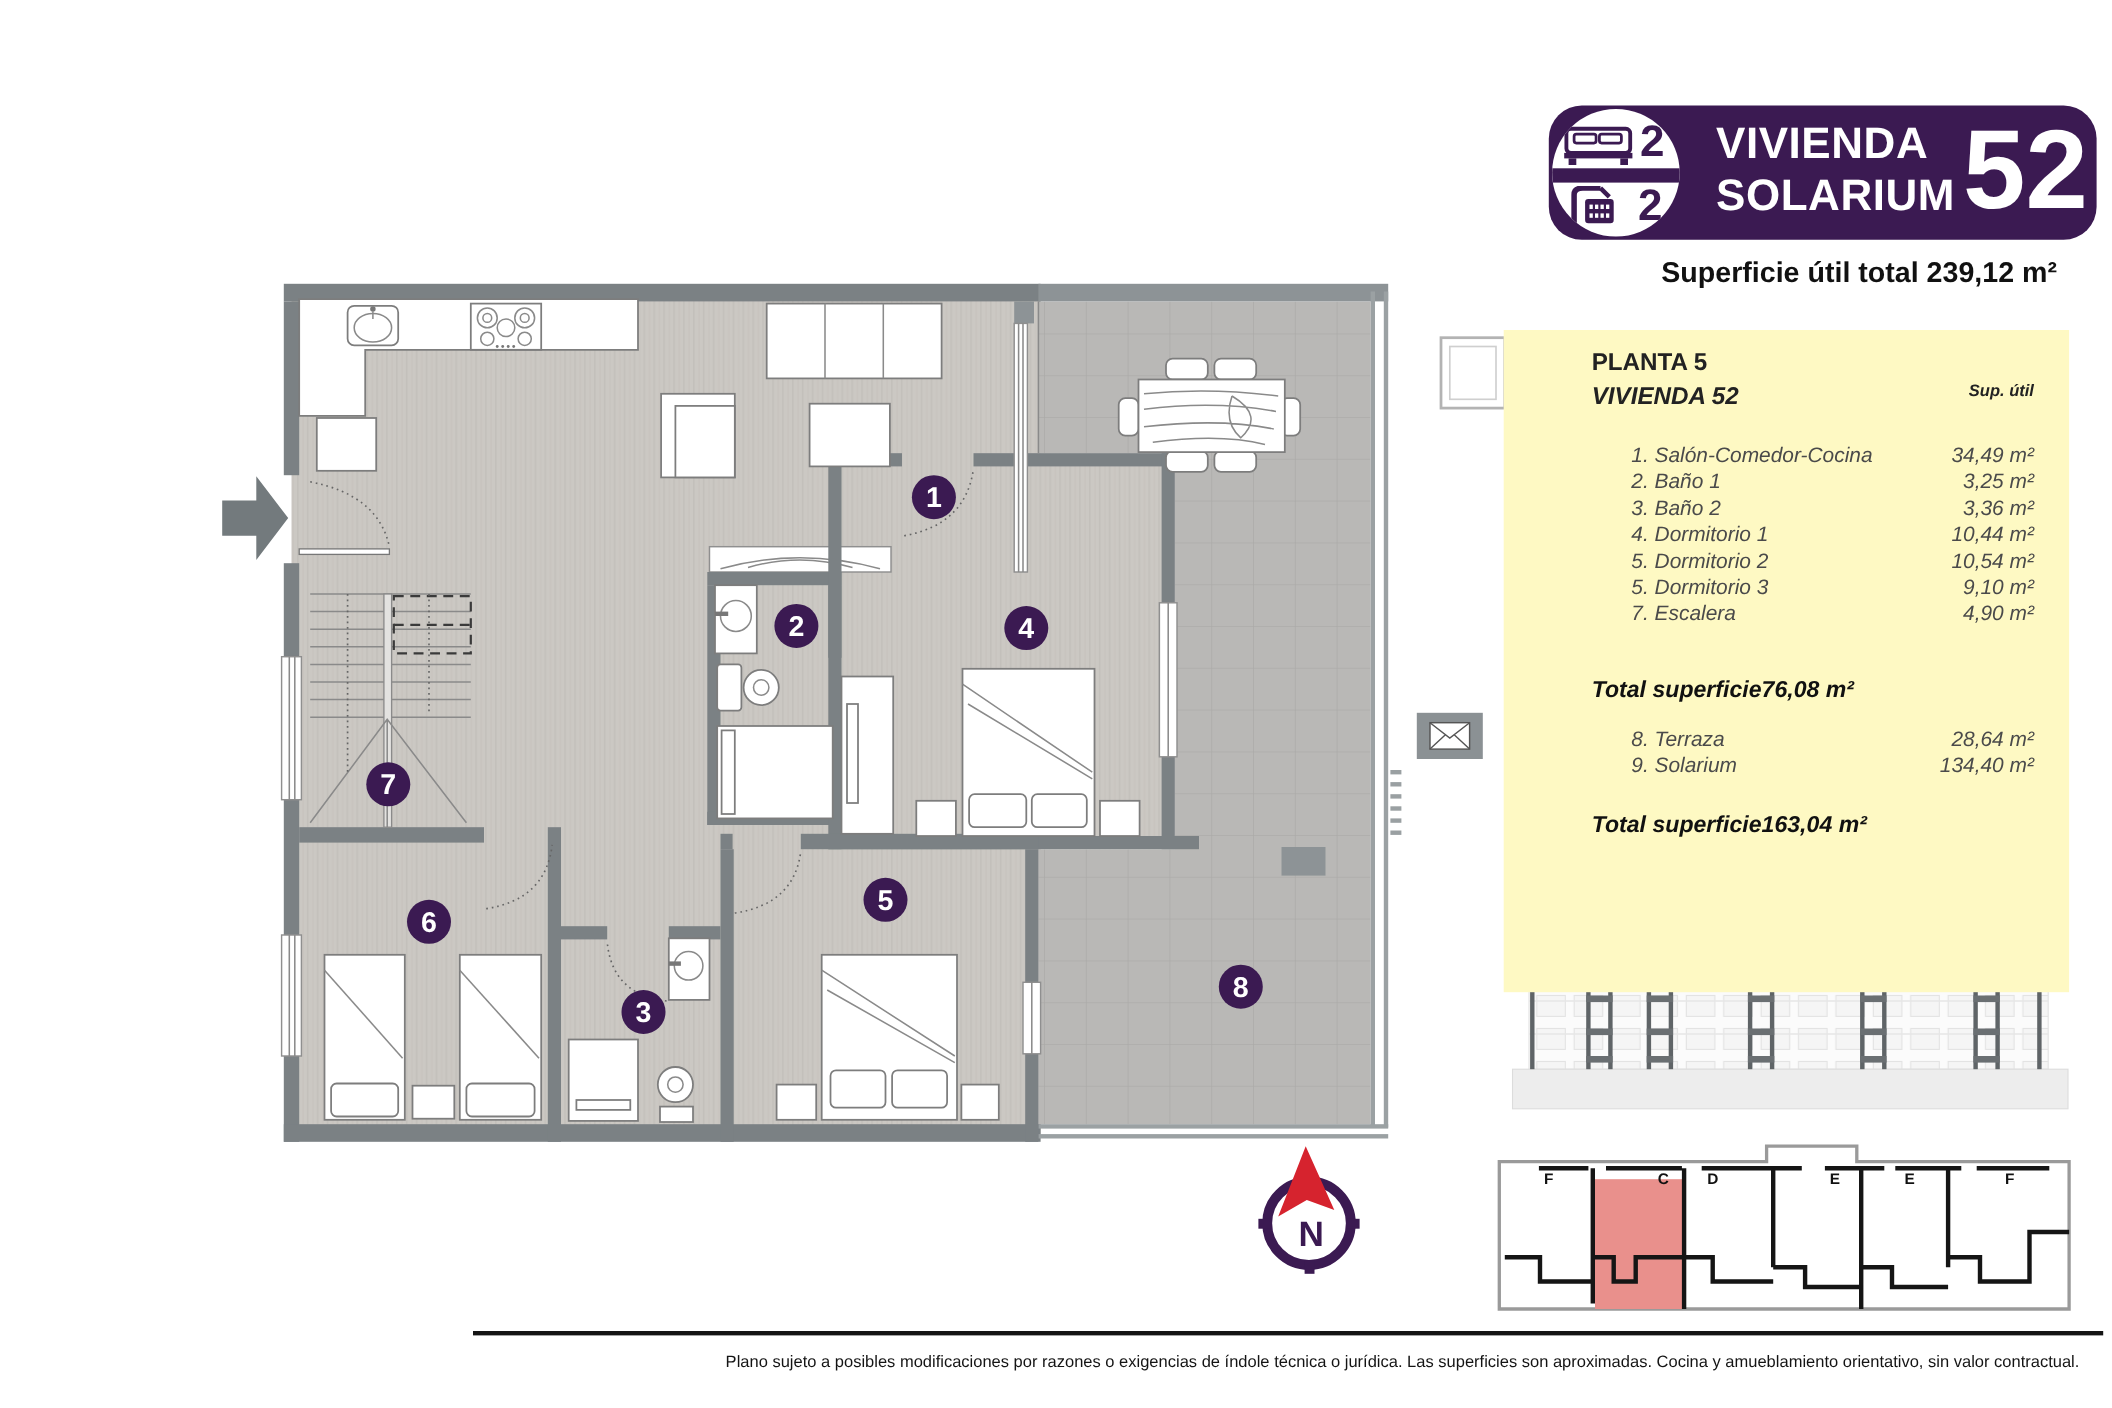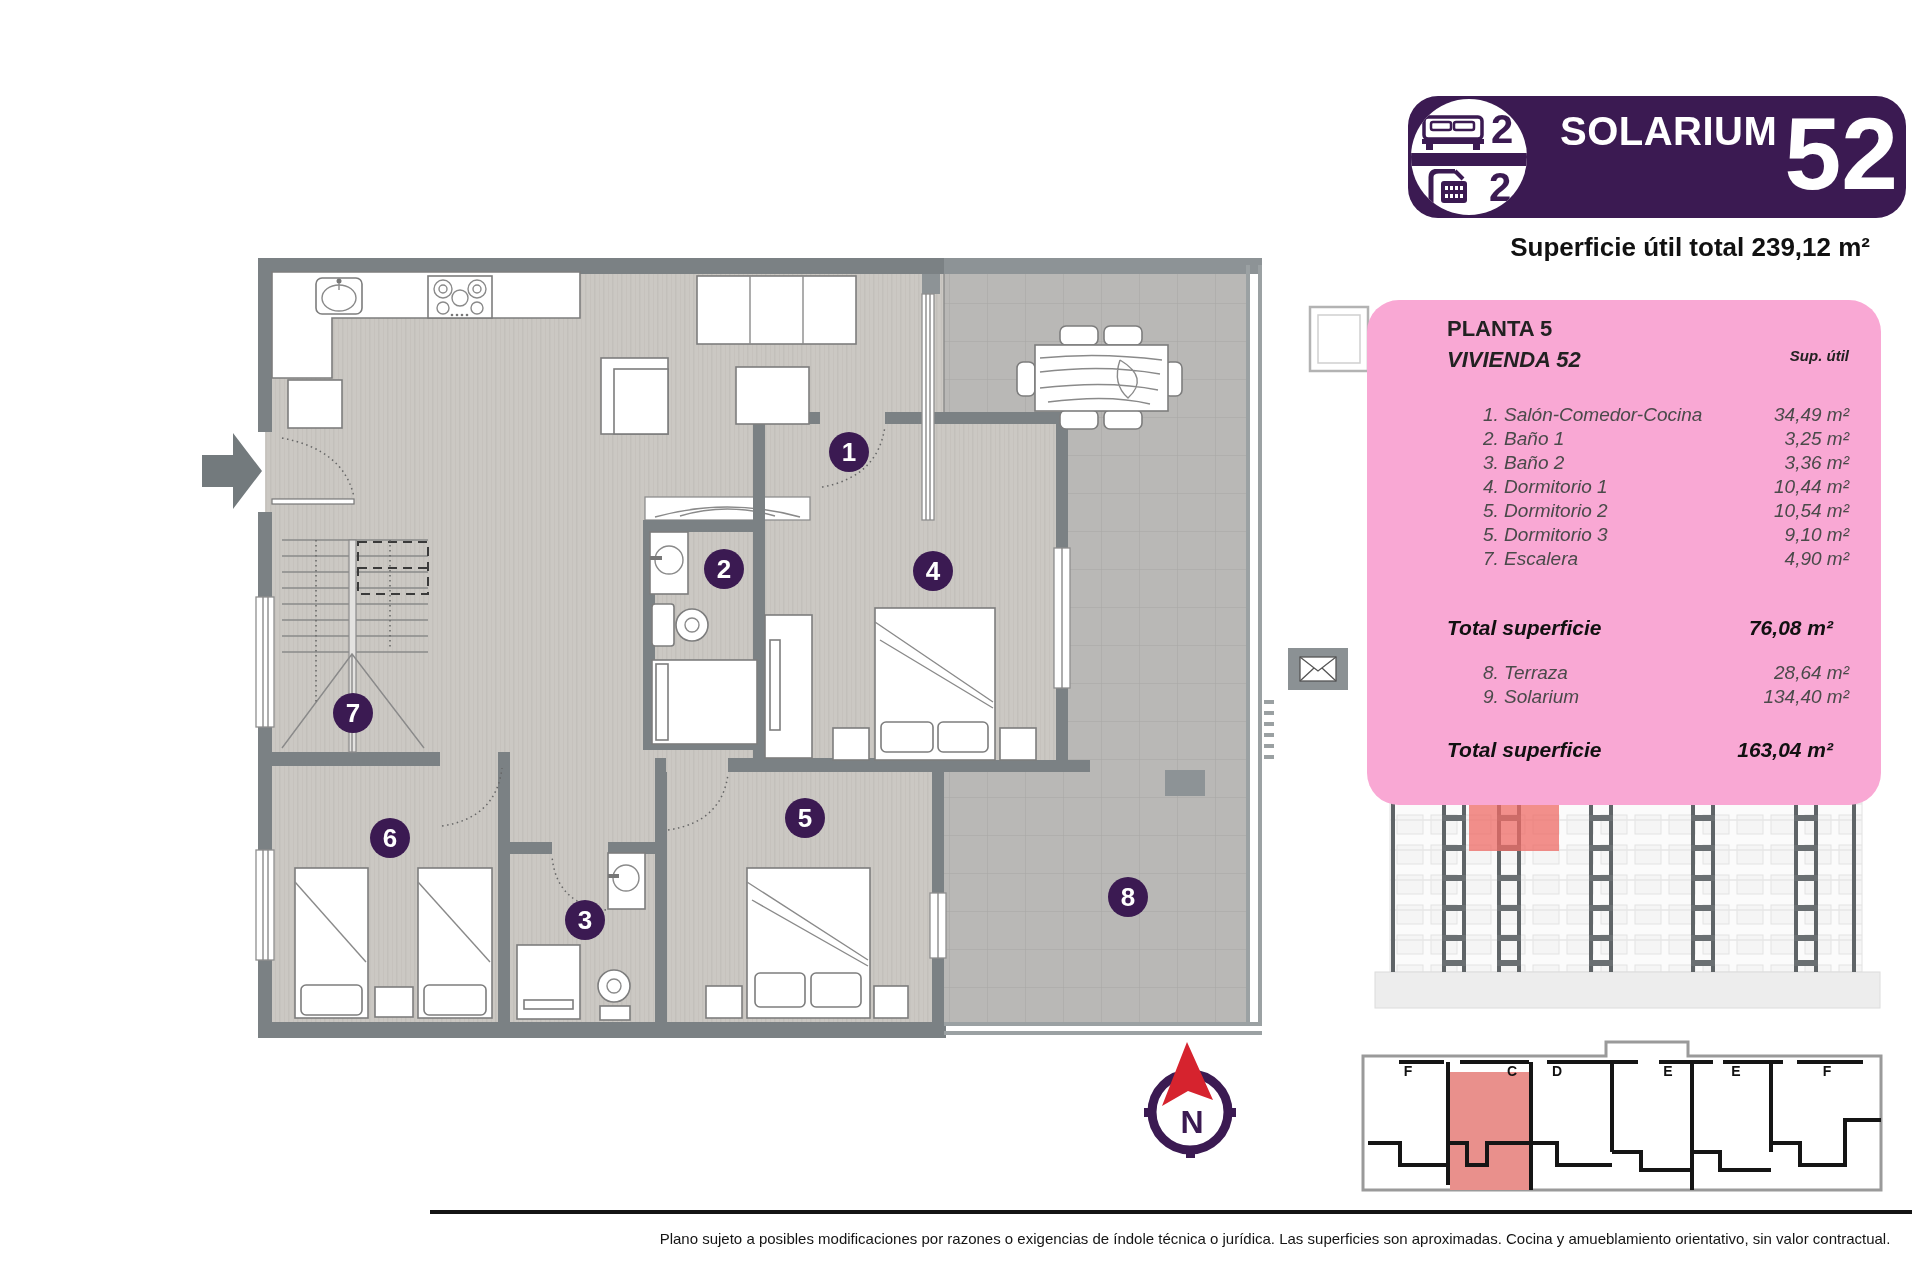--- a/index.html
+++ b/index.html
@@ -10,27 +10,27 @@
   .hbadge{left:1408px;top:96px;width:498px;height:122px;background:#3b1a52;border-radius:30px;}
   .hcircle{position:absolute;left:3px;top:3px;width:116px;height:116px;background:#fff;border-radius:50%;overflow:hidden;}
   .hband{position:absolute;left:0;top:54px;width:130px;height:13px;background:#3b1a52;}
   .hnum{position:absolute;font-weight:bold;color:#3b1a52;font-size:40px;line-height:40px;}
   .htitle{position:absolute;left:152px;top:12px;color:#fff;font-weight:bold;font-size:40px;line-height:47px;letter-spacing:.5px;}
   .hbig{position:absolute;right:8px;top:4px;color:#fff;font-weight:bold;font-size:102px;line-height:108px;}
 
   .supline{right:50px;top:229px;text-align:right;font-weight:bold;font-size:26px;line-height:37px;color:#111;}
 
   
-  .panel{left:1367px;top:300px;width:514px;height:505px;background:#f9a8d4;border-radius:32px;}
+  .panel{left:1367px;top:300px;width:514px;height:602px;background:#fef9c3;}
   .p-floor{position:absolute;left:80px;top:16px;font-size:22px;font-weight:bold;color:#222;}
   .p-unitrow{position:absolute;left:80px;right:32px;top:47px;display:flex;justify-content:space-between;}
   .p-unit{font-size:22px;font-weight:bold;font-style:italic;color:#222;}
   .p-col{font-size:15px;font-weight:bold;font-style:italic;color:#222;}
   .p-row{position:absolute;left:80px;right:32px;display:flex;justify-content:space-between;font-size:19px;font-style:italic;color:#4a4a4a;margin-left:36px;}
-  .p-total{position:absolute;left:80px;right:48px;display:flex;justify-content:space-between;font-size:21px;font-weight:bold;font-style:italic;color:#111;}
+  .p-total{position:absolute;left:80px;right:32px;display:flex;justify-content:flex-start;font-size:21px;font-weight:bold;font-style:italic;color:#111;}
 
   
   .f-line{left:430px;top:1210px;width:1482px;height:4px;background:#141414;}
   .f-text{left:640px;top:1230px;width:1270px;text-align:center;font-size:15px;color:#141414;}
 
   
   .w  {fill:#7b8184;}           
   .wl {fill:#8d9396;}           
   .win{fill:#fff;stroke:#8f8f8f;stroke-width:1.3;}
   .furn{fill:#fff;stroke:#7d7d7d;stroke-width:1.6;}
@@ -412,20 +412,21 @@
         <rect x="20" y="25" width="3" height="4"></rect>
           <rect x="25" y="25" width="3" height="4"></rect>
           <rect x="30" y="25" width="3" height="4"></rect>
           <rect x="35" y="25" width="3" height="4"></rect>
       </g>
       <path d="M30,2 L38,10" stroke="#3b1a52" stroke-width="4"></path>
     </svg>
     <div class="hnum" style="left:78px;top:68px">2</div>
   </div>
   <div class="htitle">
+    <div>VIVIENDA</div>
     <div>SOLARIUM</div>
   </div>
   <div class="hbig">52</div>
 </div>
 
 <div class="abs supline">
   <div>Superficie útil total 239,12 m²</div>
 </div>
 
 <div class="abs panel">

